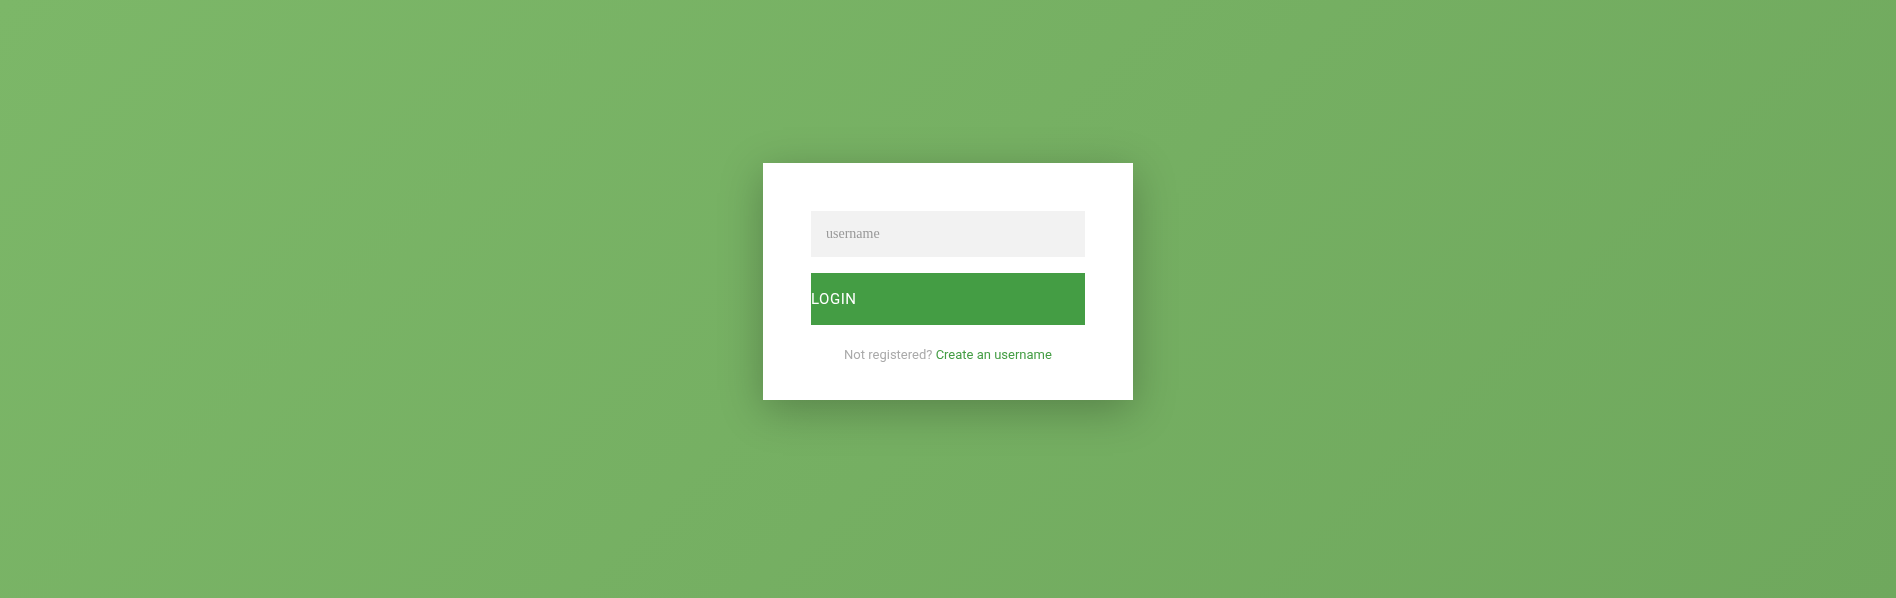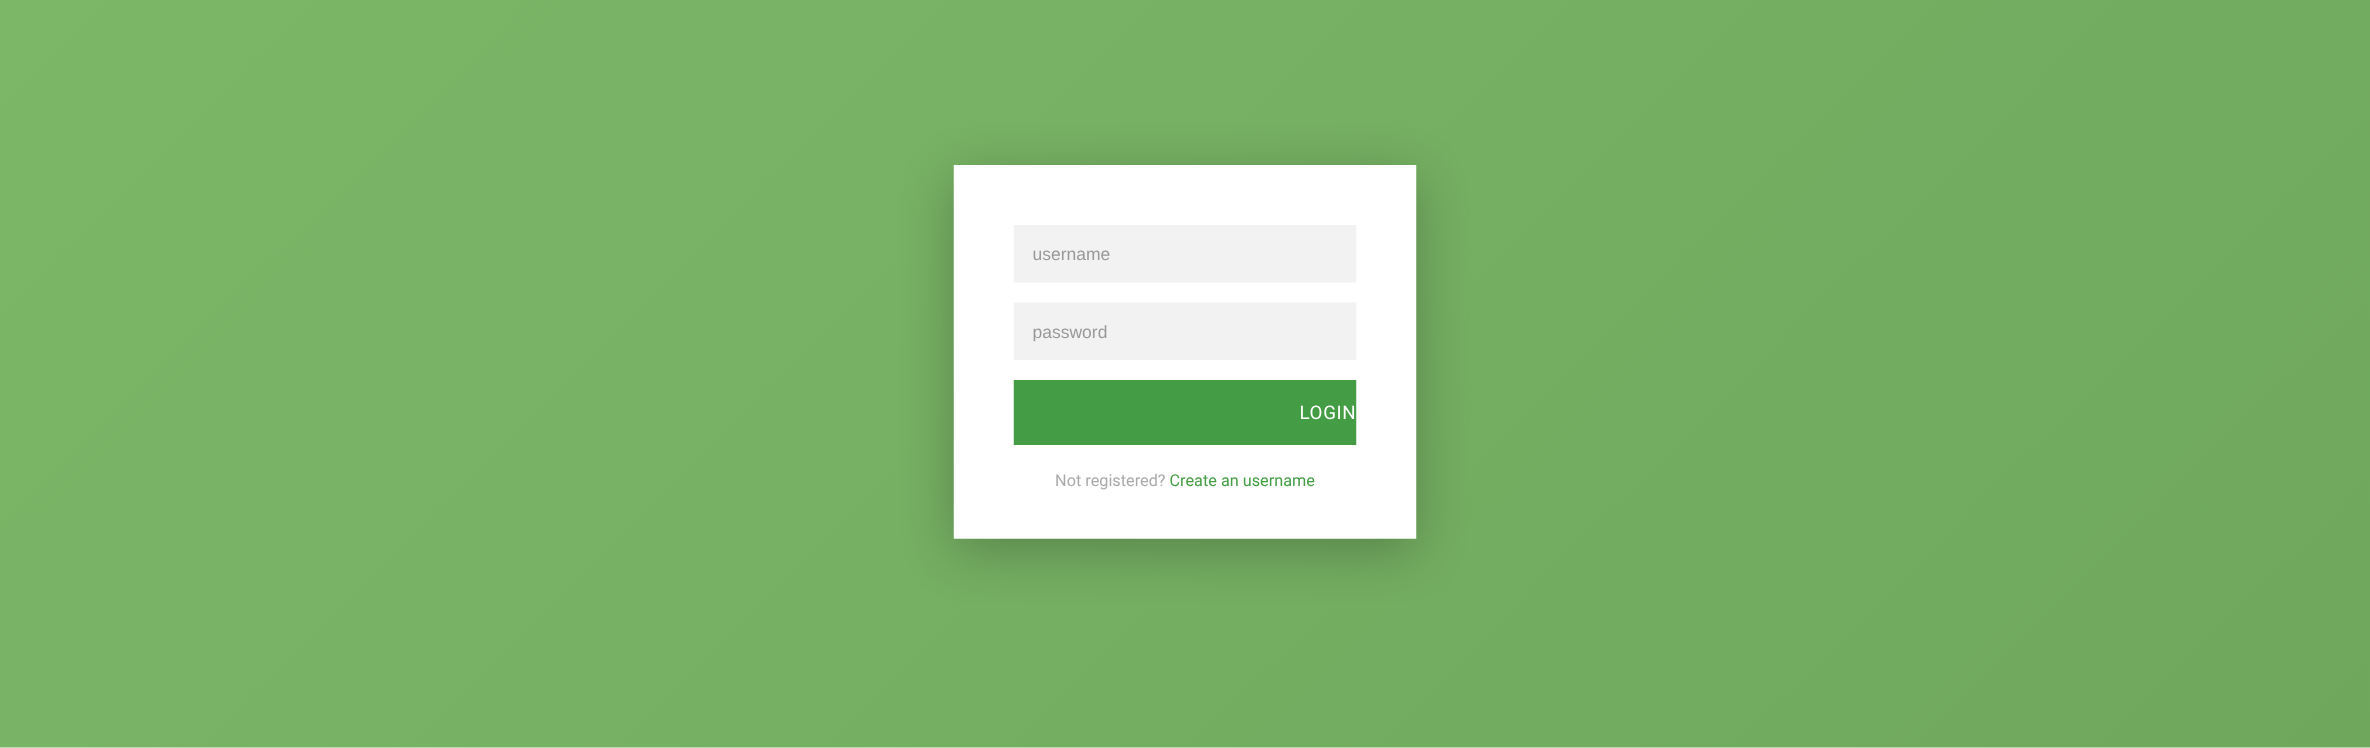--- a/index.html
+++ b/index.html
@@ -29,35 +29,35 @@
     
     .input-field {
       display: block;
       width: 100%;
       background: #f2f2f2;
       border: none;
       padding: 15px 15px;
       font-size: 14px;
       color: #0f172a;
       margin-bottom: 16px;
-      font-family: Liberation Sans, sans-serif;
+      font-family: Liberation Serif, serif;
       outline: none;
     }
     
     .input-field::placeholder {
       color: #999;
     }
     
     .login-button {
       display: block;
       width: 100%;
       background: #449d44;
       border: none;
       color: #ffffff;
-      text-align: right;
+      text-align: left;
       padding: 17px 0;
       font-size: 15px;
       letter-spacing: 0.5px;
       text-transform: uppercase;
       cursor: pointer;
       font-family: inherit;
       margin-top: 2px;
     }
     
     .register-text {
@@ -72,20 +72,19 @@
       text-decoration: none;
       cursor: pointer;
     }
   </style>
 </head>
 <body>
 
 <div class="login-card">
   <input type="text" class="input-field" placeholder="username" style="">
 
-  <input type="password" class="input-field" placeholder="password" style="">
 
   <button class="login-button">LOGIN</button>
 
   <div class="register-text">
     <span>Not registered? </span><a class="register-link">Create an username</a>
   </div>
 </div>
 
 </body></html>

